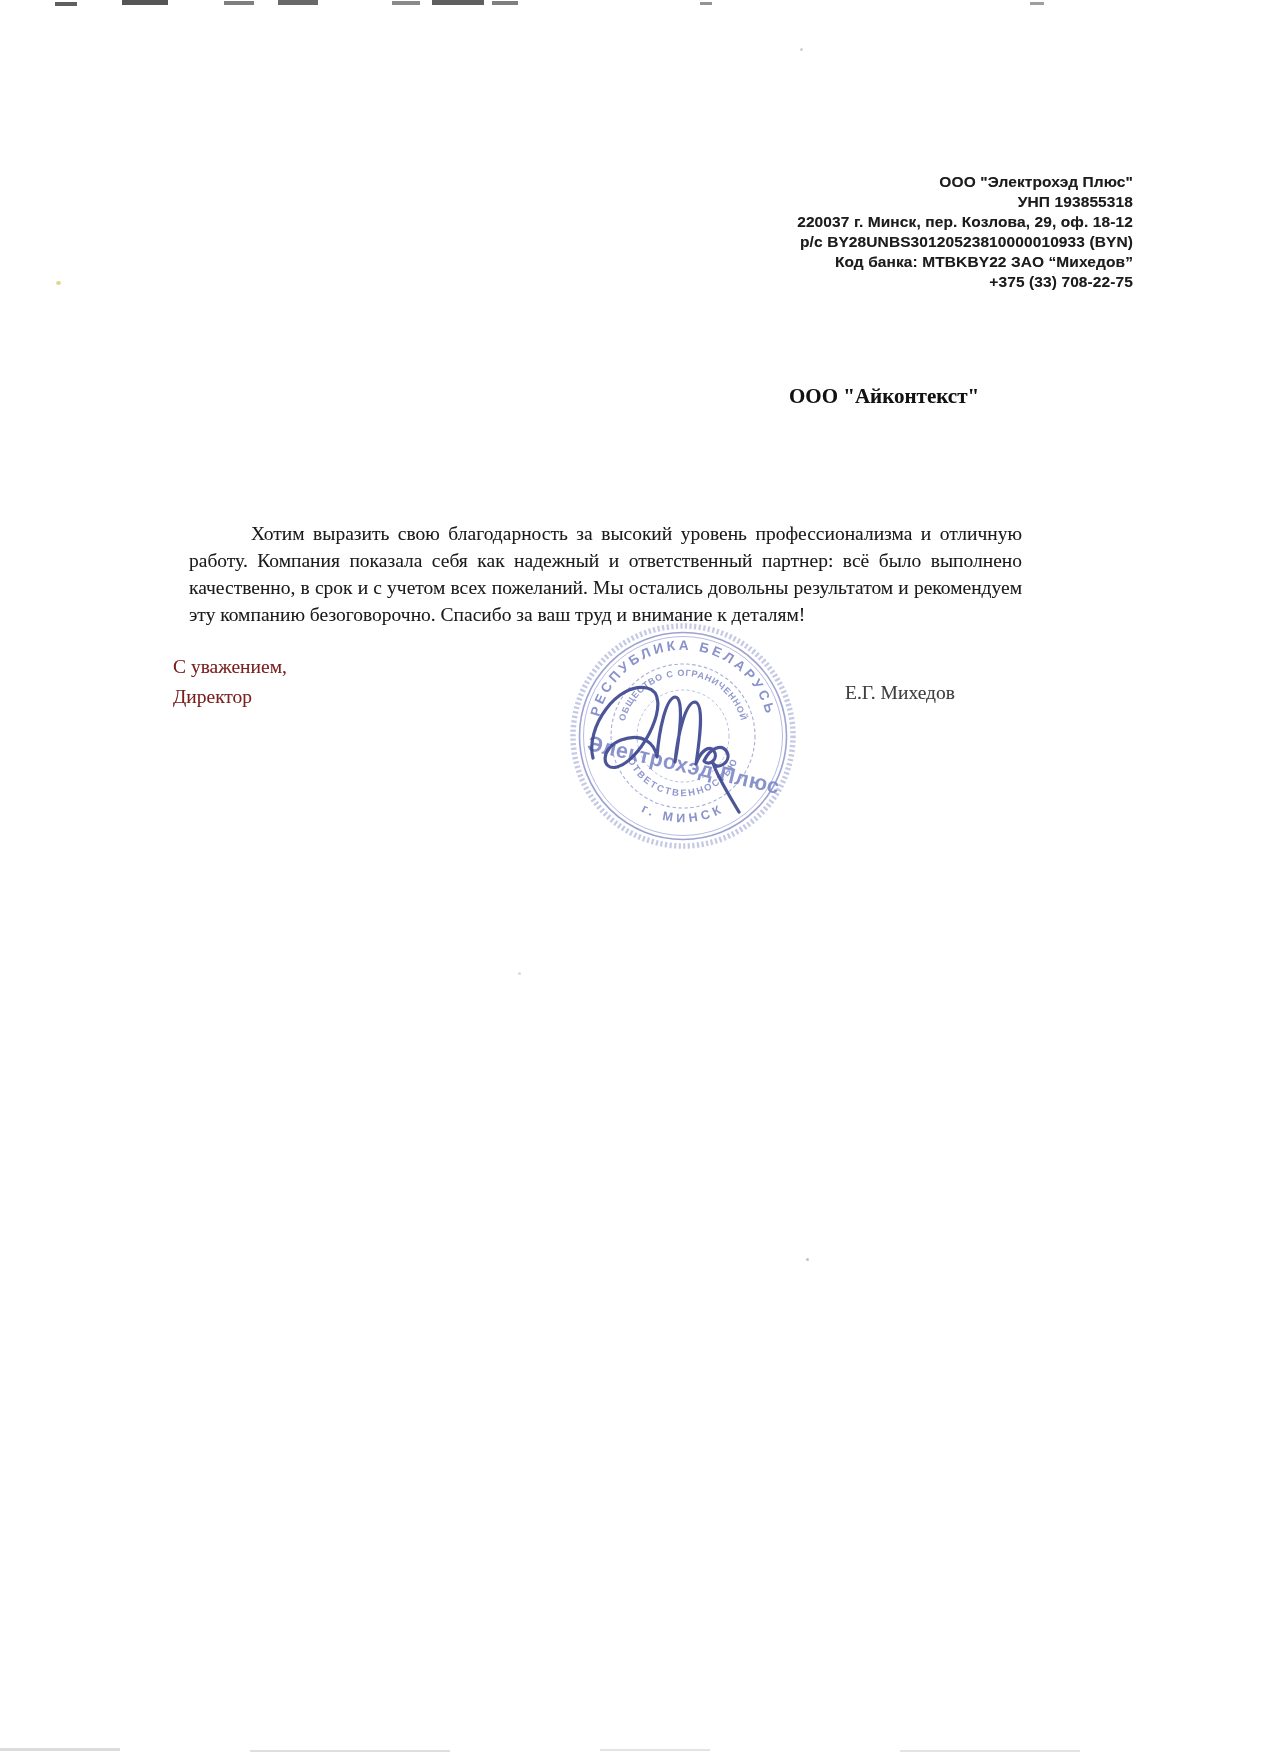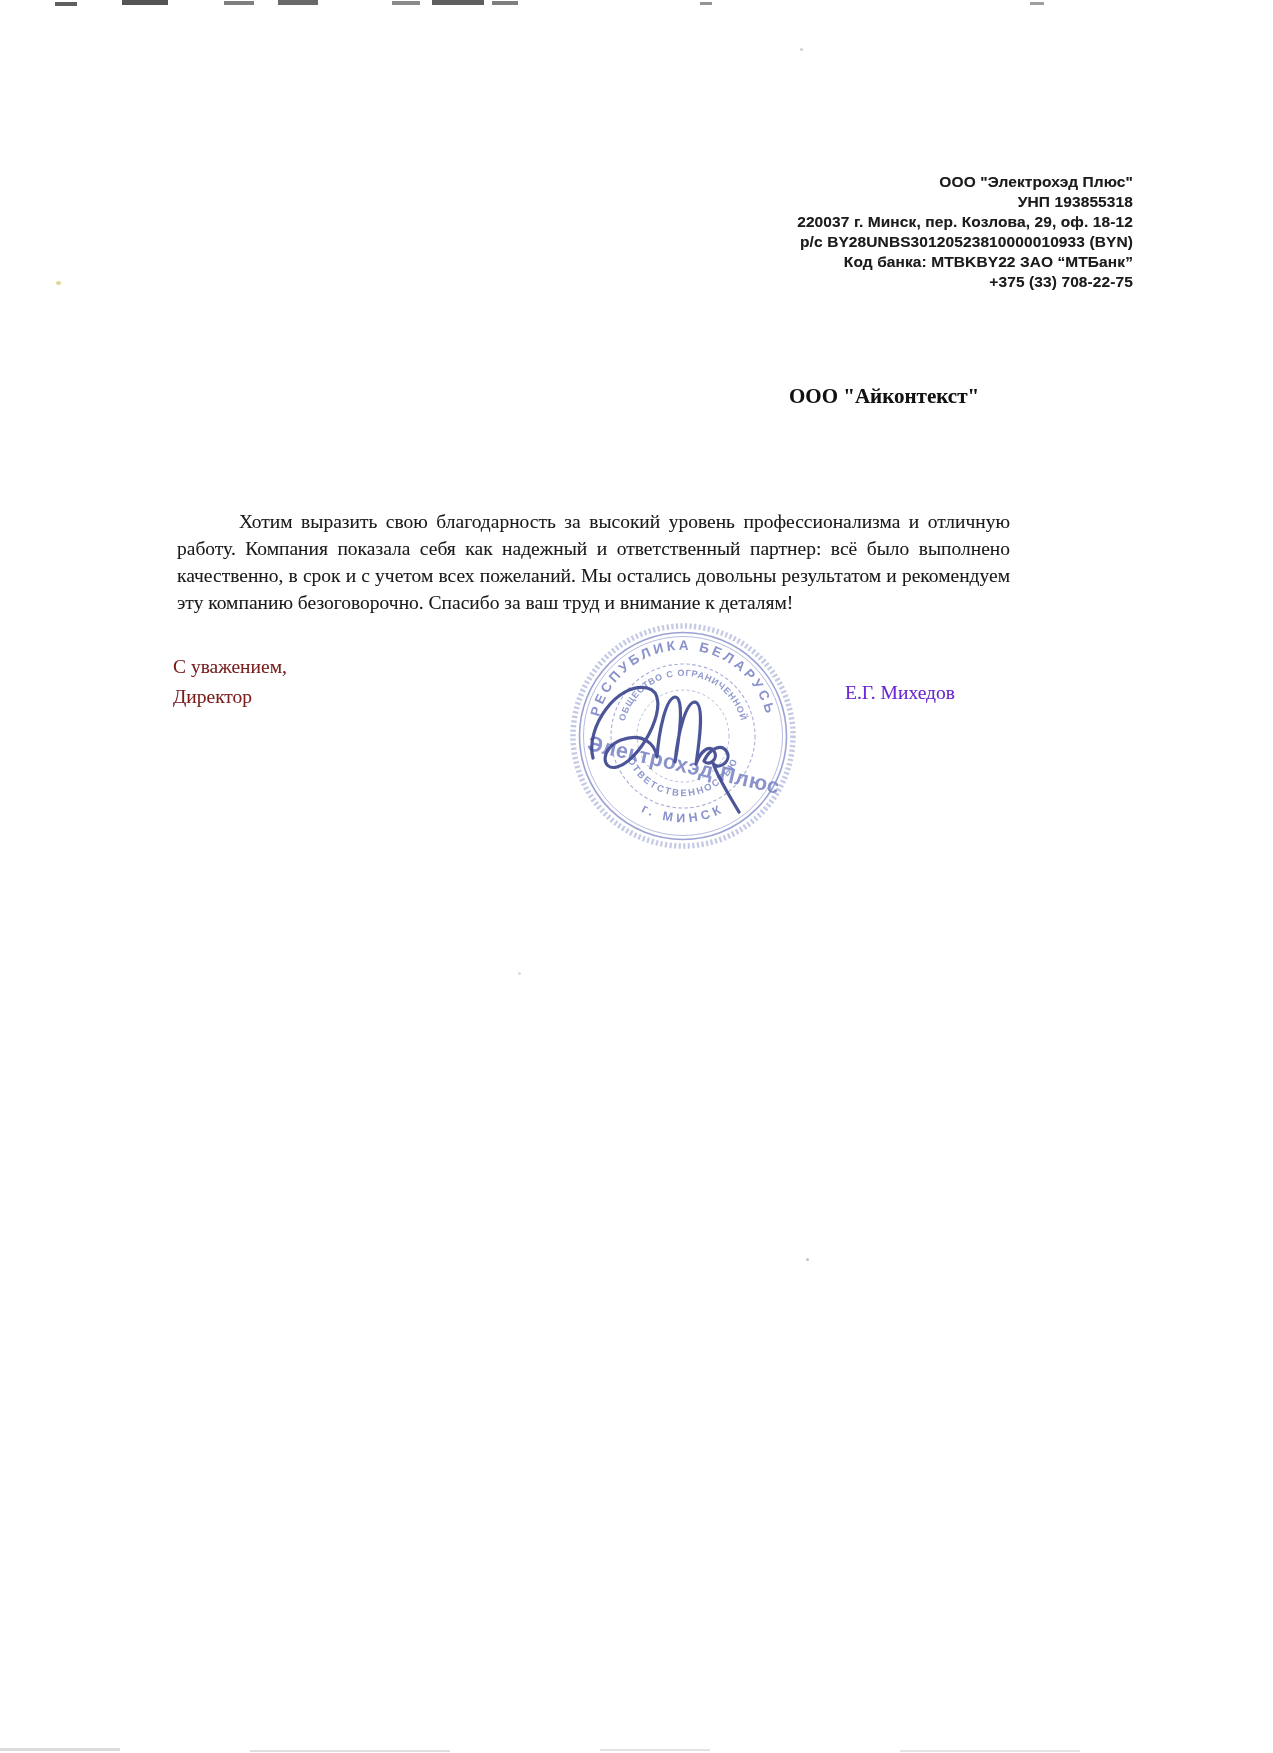--- a/index.html
+++ b/index.html
@@ -32,37 +32,37 @@
     font-weight:bold;
     font-size:21px;
     color:#111;
     text-shadow:0 0 0.5px rgba(0,0,0,0.3);
   }
   
   .body-paragraph{
     position:absolute;
     top:504px; left:173px;
     width:833px;
-    margin:4px;
+    margin:16px;
     font-size:19.5px;
     line-height:27px;
     text-align:justify;
     text-indent:62px;
     color:#1b1b1b;
     text-shadow:0 0 0.5px rgba(0,0,0,0.25);
   }
   
   .sig-closing{
     position:absolute; top:652px; left:173px;
     font-size:19.5px; line-height:30px; color:#7f1d1d;
     text-shadow:0 0 0.5px rgba(0,0,0,0.25);
   }
   .sig-name{
     position:absolute; top:682px; left:845px;
-    font-size:19.5px; color:#6d28d9;
+    font-size:19.5px; color:#404040;
     text-shadow:0 0 0.5px rgba(0,0,0,0.25);
   }
   
   .stamp-wrap{
     position:absolute; top:620px; left:567px;
     width:232px; height:232px;
   }
   
   .artifact{position:absolute;background:#2a2a2a;}
   .artifact.light{background:#b9b9b9;}
@@ -91,21 +91,21 @@
   <div class="speck" style="left:56px;top:281px;width:5px;height:4px;background:#d8c86a;opacity:.75"></div>
   <div class="speck" style="left:806px;top:1258px;width:3px;height:3px;background:#9a9a9a;opacity:.6"></div>
   <div class="speck" style="left:800px;top:48px;width:3px;height:3px;background:#aaa;opacity:.55"></div>
   <div class="speck" style="left:518px;top:972px;width:3px;height:3px;background:#b5b5b5;opacity:.5"></div>
 
   <div class="header-block">
     <div>ООО "Электрохэд Плюс"</div>
     <div>УНП 193855318</div>
     <div>220037 г. Минск, пер. Козлова, 29, оф. 18-12</div>
     <div>р/с BY28UNBS30120523810000010933 (BYN)</div>
-    <div>Код банка: MTBKBY22 ЗАО “МТБанк”</div>
+    <div>Код банка: MTBKBY22 ЗАО “Михедов”</div>
     <div>+375 (33) 708-22-75</div>
   </div>
 
   <div class="recipient-title">ООО "Айконтекст"</div>
 
   <p class="body-paragraph">Хотим выразить свою благодарность за высокий уровень профессионализма и отличную работу. Компания показала себя как надежный и ответственный партнер: всё было выполнено качественно, в срок и с учетом всех пожеланий. Мы остались довольны результатом и рекомендуем эту компанию безоговорочно. Спасибо за ваш труд и внимание к деталям!</p>
 
   <div class="sig-closing">
     <div>С уважением,</div>
     <div>Директор</div>

